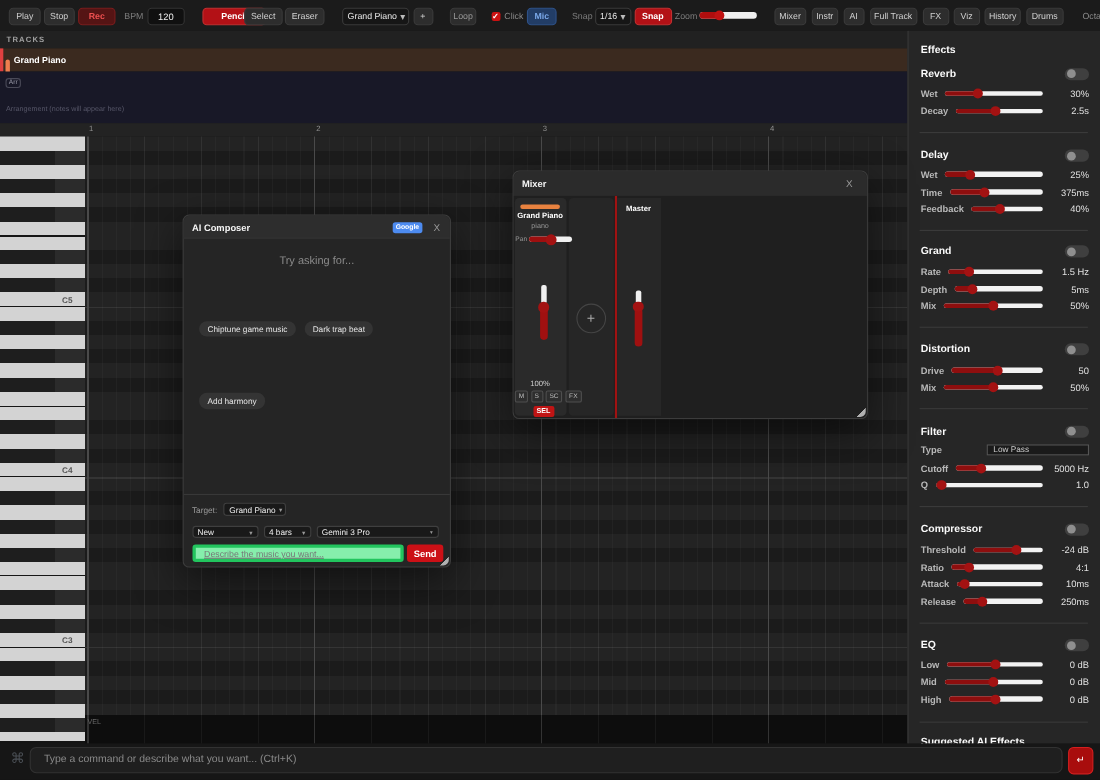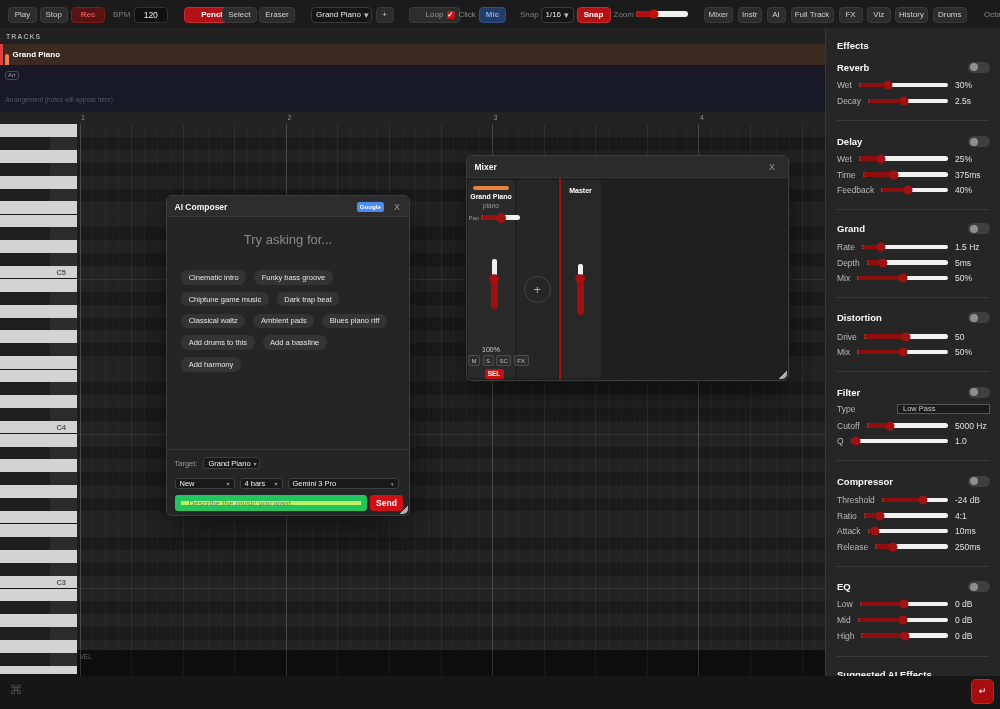--- a/index.html
+++ b/index.html
@@ -64,65 +64,65 @@
 
 #fxpanel { position:absolute; left:825px; top:28px; width:175px; height:648px; background:#262626;
   border-left:1px solid #383838; overflow:hidden; }
 .fxtitle { position:absolute; left:11px; top:12px; color:#fafafa; font-size:9.5px; font-weight:bold; }
 .fxhead { position:absolute; left:11px; right:10px; height:16px; display:flex;
   align-items:center; justify-content:space-between; color:#fafafa; font-size:9.5px; font-weight:bold; }
 .tog { width:22px; height:11px; background:#3f3f3f; border-radius:5.5px; position:relative; }
 .tog .knob { position:absolute; left:1.5px; top:1.5px; width:8px; height:8px; background:#8f8f8f;
   border-radius:50%; }
 .fxrow { position:absolute; left:11px; right:10px; height:16px; display:flex; align-items:center; }
-.fxrow .fl { color:#b8b8b8; font-size:8.5px; }
+.fxrow .fl { color:#b8b8b8; font-size:8.5px;font-weight:bold; }
 .fxrow .sl { flex:1; height:4.5px; background:#f2f2f2; border-radius:3px; margin:0 7px;
   position:relative; }
 .fxrow .fill { position:absolute; left:0; top:0; height:100%; background:#8e0e0e; border-radius:3px; }
 .fxrow .th { position:absolute; top:50%; width:9px; height:9px; background:#a31212;
   border-radius:50%; transform:translate(-50%,-50%); }
-.fxrow .fv { color:#e0e0e0; font-size:8.5px; text-align:left; width:35px; }
+.fxrow .fv { color:#e0e0e0; font-size:8.5px; text-align:right; width:35px; }
 .fxrow .ftype { margin-left:auto; width:93px; height:10px; background:#1a1a1a; border:1px solid #555;
   color:#ccc; font-size:7.5px; display:flex; align-items:center; padding-left:5px; }
 .fxdivider { position:absolute; left:10px; right:11px; height:1px; background:#3a3a3a; }
 
 
 .dlg { position:absolute; background:#252525; border:1px solid #3c3c3c; border-radius:6px;
   box-shadow:0 12px 40px rgba(0,0,0,0.55); }
 .dtitle { position:absolute; left:0; top:0; right:0; height:21px; background:#2d2d2d;
   border-radius:6px 6px 0 0; border-bottom:1px solid #383838; }
 .dname { position:absolute; left:7.5px; top:0; height:21px; display:flex; align-items:center;
   color:#f5f5f5; font-size:8.5px; font-weight:bold; }
 .dx { position:absolute; right:9px; top:0; height:21px; display:flex; align-items:center;
   color:#999; font-size:9px; }
 .rsz { position:absolute; right:1px; bottom:1px; width:9px; height:9px;
   background:linear-gradient(135deg, transparent 55%, #b0b0b0 55%); border-radius:0 0 5px 0; }
 
 .ai { left:166px; top:195px; width:244px; height:321px; }
 .gbadge { position:absolute; right:25px; top:5.5px; height:10px; padding:0 3px; background:#4d8bf0;
   border-radius:2.5px; color:#fff; font-size:6.2px; font-weight:bold; display:flex; align-items:center; }
 .tryask { position:absolute; left:0; right:0; top:36px; text-align:center; color:#8a8a8a;
-  font-size:13px; }
+  font-size:10px; }
 .pillrow { position:absolute; left:14.2px; right:8px; height:14.5px; display:flex; gap:8px; }
 .pill { height:14.5px; background:#343434; border-radius:7.25px; color:#e5e5e5; font-size:7.5px;
   display:flex; align-items:center; padding:0 7.5px; }
 .aidiv { position:absolute; left:0; right:0; top:252.5px; height:1px; background:#383838; }
 .targetrow { position:absolute; left:7.5px; top:261.5px; height:11px; display:flex;
   align-items:center; }
 .tlabel { color:#999; font-size:7.5px; margin-right:6px; }
 .asel { height:11px; background:#191919; border:1px solid #3f3f3f; border-radius:3px; color:#eee;
   font-size:7.5px; display:flex; align-items:center; justify-content:space-between; padding:0 4px; }
 .asel .arr { color:#999; font-size:6px; margin-left:3px; }
 .targetrow .asel { height:11.5px; }
 .selrow { position:absolute; left:7.5px; right:10.5px; top:282px; height:11px; display:flex;
   gap:5px; }
 .sendrow { position:absolute; left:7.5px; right:6px; top:299px; height:16px; display:flex;
   gap:3px; }
-.ainput { flex:1; background:#bef264; border:6px solid #22c55e; border-radius:3px; color:#777;
-  font-size:8px; display:flex; align-items:center; padding-left:8px; }
+.ainput { flex:1; background:#86efac; border:3px solid #22c55e; border-radius:3px; color:#777;
+  font-size:8px; display:flex; align-items:center; padding-left:8px;text-decoration:underline; }
 .sendbtn { width:33px; background:#cc1016; border-radius:3px; color:#fff; font-size:8.5px;
   font-weight:bold; display:flex; align-items:center; justify-content:center; }
 
 .mx { left:466px; top:155px; width:323px; height:226px; background:#222; }
 .mx .dtitle { height:22px; background:#2b2b2b; }
 .mx .dname { height:22px; }
 .mx .dx { height:22px; }
 .mxbody { position:absolute; left:0; top:22px; right:0; bottom:0; background:#1f1f1f;
   border-radius:0 0 6px 6px; overflow:hidden; }
 .strip { position:absolute; top:2px; bottom:2px; }
@@ -168,21 +168,21 @@
       <div class="tlab" style="left:113px">BPM</div>
       <div class="tinput" style="left:133.5px;width:34.5px">120</div>
       <div class="tbtn red" style="left:184px;width:58px;">Pencil</div>
       <div class="tbtn" style="left:221.5px;width:35.5px;">Select</div>
       <div class="tbtn" style="left:259px;width:36px;">Eraser</div>
       <div class="tsel" style="left:311px;width:61px">
         <span>Grand Piano</span>
         <span class="arr">▾</span>
       </div>
       <div class="tbtn" style="left:375.5px;width:18px;">+</div>
-      <div class="tbtn" style="left:409px;width:51px;color:#999">Loop</div>
+      <div class="tbtn" style="left:409px;width:24px;color:#999">Loop</div>
       <div class="chk" style="left:446.5px">
         <span class="tick">✓</span>
       </div>
       <div class="tlab" style="left:458.5px;color:#8a8a8a">Click</div>
       <div class="tbtn mic" style="left:479px;width:27px;">Mic</div>
       <div class="tlab" style="left:520px">Snap</div>
       <div class="tsel" style="left:540.5px;width:33px">
         <span>1/16</span>
         <span class="arr">▾</span>
       </div>
@@ -668,36 +668,23 @@
   <div class="rsz"></div>
 </div>
 
 <div class="dlg ai">
   <div class="dtitle">
         <span class="dname">AI Composer</span>
     <span class="gbadge">Google</span>
         <span class="dx">X</span>
       </div>
   <div class="tryask">Try asking for...</div>
-      <div class="pillrow" style="top:74.2px">
-        <span class="pill">Cinematic intro</span>
-        <span class="pill">Funky bass groove</span>
-      </div>
       <div class="pillrow" style="top:95.9px">
         <span class="pill">Chiptune game music</span>
         <span class="pill">Dark trap beat</span>
-      </div>
-      <div class="pillrow" style="top:117.6px">
-        <span class="pill">Classical waltz</span>
-        <span class="pill">Ambient pads</span>
-        <span class="pill">Blues piano riff</span>
-      </div>
-      <div class="pillrow" style="top:139.3px">
-        <span class="pill">Add drums to this</span>
-        <span class="pill">Add a bassline</span>
       </div>
       <div class="pillrow" style="top:161px">
         <span class="pill">Add harmony</span>
       </div>
   <div class="aidiv"></div>
   <div class="targetrow">
         <span class="tlabel">Target:</span>
     <span class="asel" style="width:56.5px">
           <span>Grand Piano</span>
           <span class="arr">▾</span>
@@ -718,14 +705,15 @@
         </span>
   </div>
   <div class="sendrow">
     <span class="ainput">Describe the music you want...</span>
     <span class="sendbtn">Send</span>
   </div>
   <div class="rsz"></div>
 </div>
   <div id="bottombar">
     <div id="cmdicon">⌘</div>
+    <div id="cmdinput">Type a command or describe what you want... (Ctrl+K)</div>
     <div id="cmdbtn">↵</div>
   </div>
 </div>
 </body></html>

